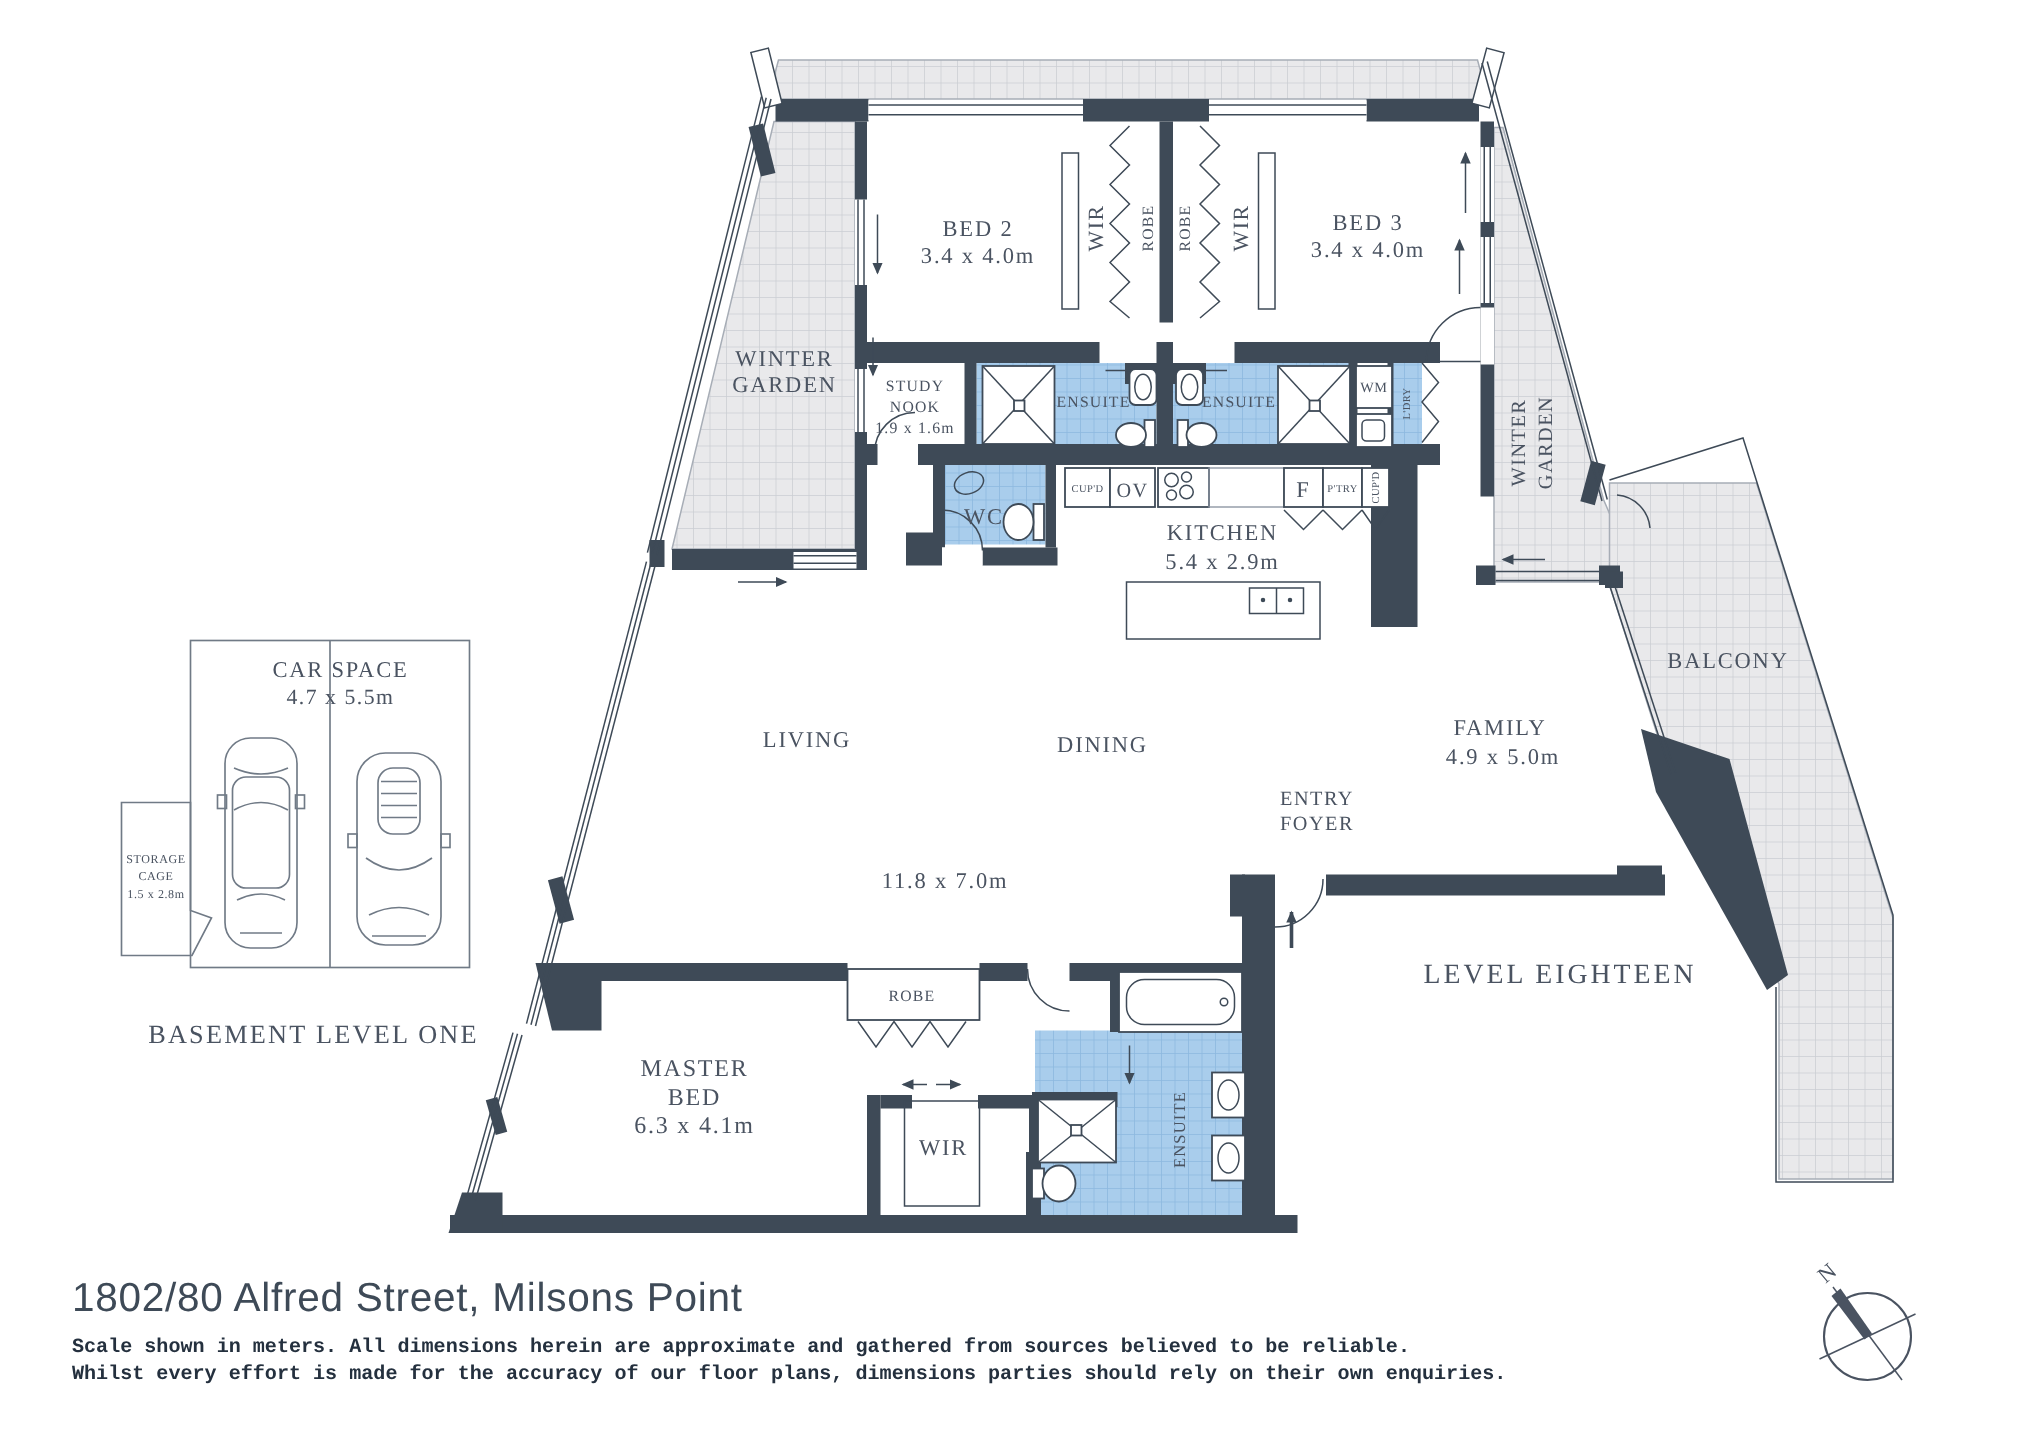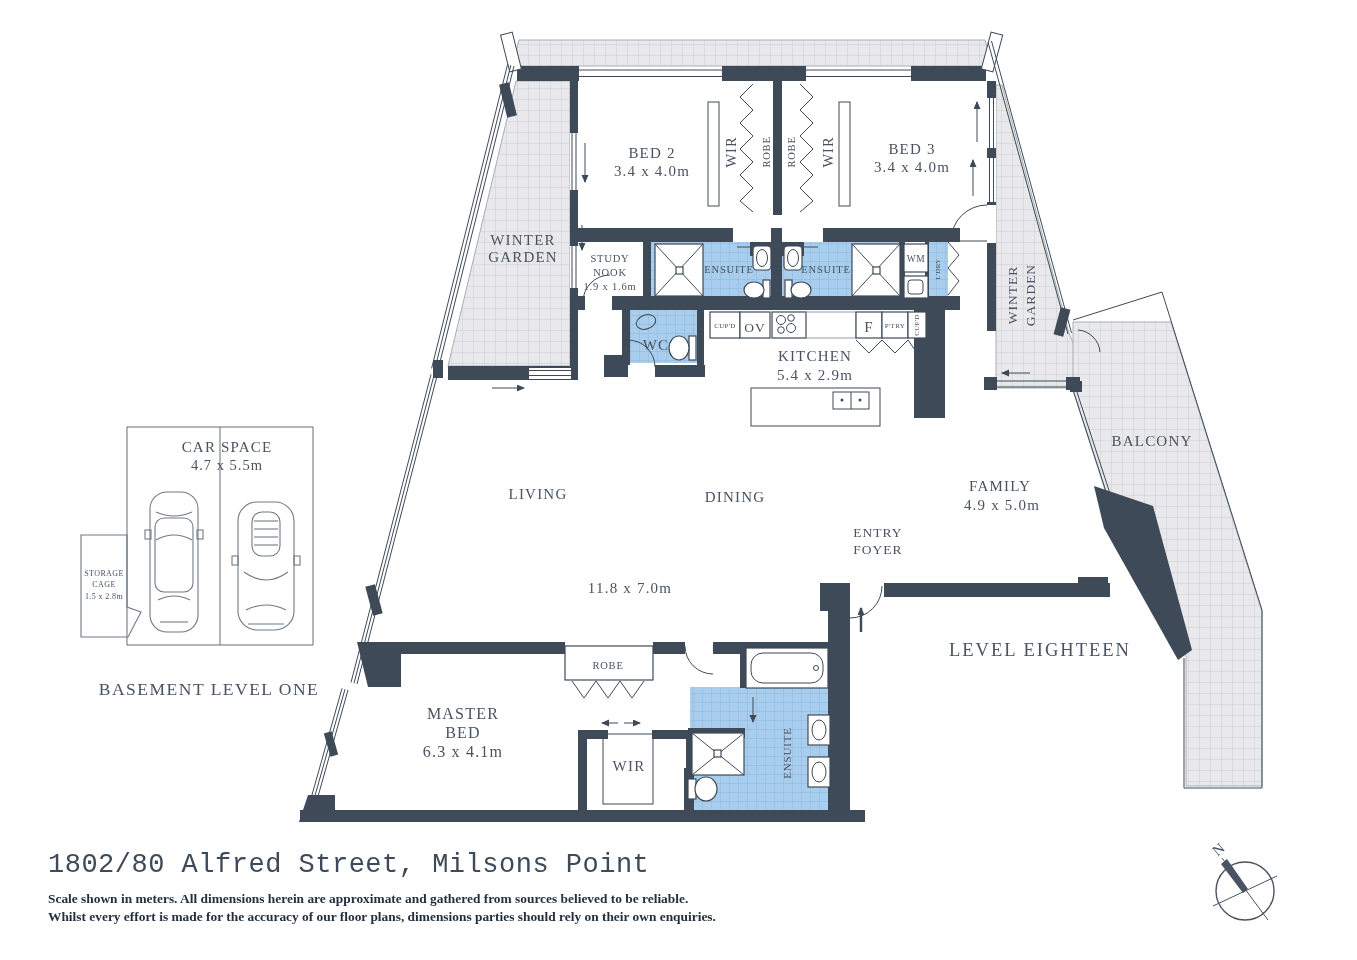--- a/index.html
+++ b/index.html
@@ -19,23 +19,23 @@
   .t9{font-size:9.5px;letter-spacing:.5px;}
   .t8{font-size:8px;letter-spacing:.4px;}
   .t7{font-size:7px;letter-spacing:.3px;}
   .wall{fill:#3E4A57;}
   .wthin{stroke:#3E4A57;stroke-width:1;fill:none;}
   .fix{stroke:#3E4A57;stroke-width:1.2;fill:#ffffff;}
   .fixn{stroke:#3E4A57;stroke-width:1;fill:none;}
   .lt{stroke:#8A93A0;stroke-width:.9;fill:none;}
   .tileo{stroke:#A7ADB6;stroke-width:1;}
   .title{position:absolute;left:48px;top:850px;font-size:27px;color:#3E4A57;
-         font-family:Liberation Mono, monospace;letter-spacing:.5px;text-align:center;}
+         font-family:Liberation Sans, sans-serif;letter-spacing:.5px;text-align:center;}
   .disc{position:absolute;left:48px;top:890px;font-size:13.4px;font-weight:bold;color:#24303E;
-        font-family:Liberation Serif, serif;line-height:1.32;}
+        font-family:Liberation Mono, monospace;line-height:1.32;}
 </style>
 </head>
 <body>
 
 <div class="stage">
 
 <svg width="1357" height="960" viewBox="0 0 1357 960">
   <defs>
     <pattern id="tileGray" width="11" height="11" patternUnits="userSpaceOnUse">
       <rect width="11" height="11" fill="#E9E9EB"></rect>

